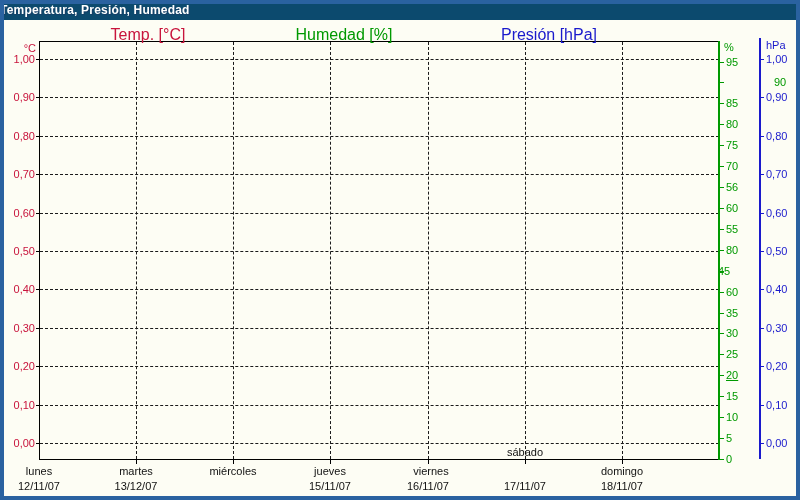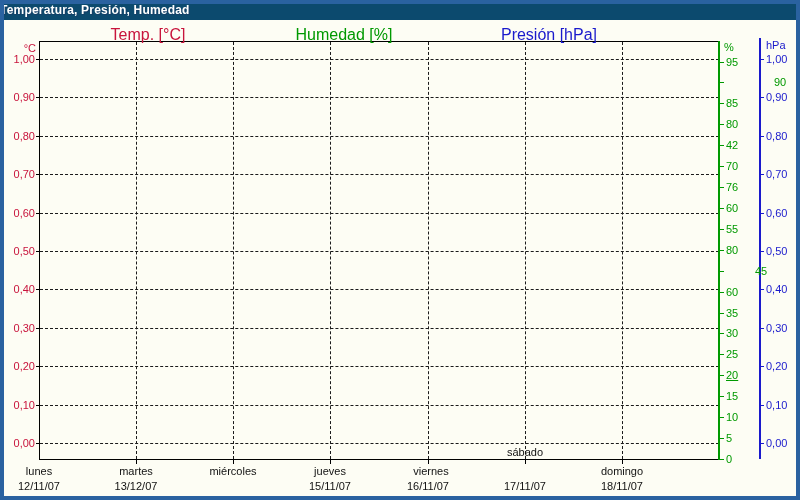--- a/index.html
+++ b/index.html
@@ -120,33 +120,33 @@
       <div class="ticklabel" style="left: 766px; top: 436px; color: rgb(26, 26, 204);">0,00</div>
       <div class="tick" style="left: 718px; top: 62px; width: 6px; height: 1px; background: rgb(0, 153, 0);"></div>
       <div class="ticklabel" style="left: 726px; top: 55px; color: rgb(0, 153, 0);">95</div>
       <div class="tick" style="left: 718px; top: 82px; width: 6px; height: 1px; background: rgb(0, 153, 0);"></div>
       <div class="ticklabel" style="left: 726px; top: 75px; color: rgb(0, 153, 0); margin-left: 48px;">90</div>
       <div class="tick" style="left: 718px; top: 103px; width: 6px; height: 1px; background: rgb(0, 153, 0);"></div>
       <div class="ticklabel" style="left: 726px; top: 96px; color: rgb(0, 153, 0);">85</div>
       <div class="tick" style="left: 718px; top: 124px; width: 6px; height: 1px; background: rgb(0, 153, 0);"></div>
       <div class="ticklabel" style="left: 726px; top: 117px; color: rgb(0, 153, 0);">80</div>
       <div class="tick" style="left: 718px; top: 145px; width: 6px; height: 1px; background: rgb(0, 153, 0);"></div>
-      <div class="ticklabel" style="left: 726px; top: 138px; color: rgb(0, 153, 0);">42</div>
+      <div class="ticklabel" style="left: 726px; top: 138px; color: rgb(0, 153, 0);">75</div>
       <div class="tick" style="left: 718px; top: 166px; width: 6px; height: 1px; background: rgb(0, 153, 0);"></div>
       <div class="ticklabel" style="left: 726px; top: 159px; color: rgb(0, 153, 0);">70</div>
       <div class="tick" style="left: 718px; top: 187px; width: 6px; height: 1px; background: rgb(0, 153, 0);"></div>
-      <div class="ticklabel" style="left: 726px; top: 180px; color: rgb(0, 153, 0);">76</div>
+      <div class="ticklabel" style="left: 726px; top: 180px; color: rgb(0, 153, 0);">56</div>
       <div class="tick" style="left: 718px; top: 208px; width: 6px; height: 1px; background: rgb(0, 153, 0);"></div>
       <div class="ticklabel" style="left: 726px; top: 201px; color: rgb(0, 153, 0);">60</div>
       <div class="tick" style="left: 718px; top: 229px; width: 6px; height: 1px; background: rgb(0, 153, 0);"></div>
       <div class="ticklabel" style="left: 726px; top: 222px; color: rgb(0, 153, 0);">55</div>
       <div class="tick" style="left: 718px; top: 250px; width: 6px; height: 1px; background: rgb(0, 153, 0);"></div>
       <div class="ticklabel" style="left: 726px; top: 243px; color: rgb(0, 153, 0);">80</div>
       <div class="tick" style="left: 718px; top: 271px; width: 6px; height: 1px; background: rgb(0, 153, 0);"></div>
-      <div class="ticklabel" style="left: 755px; top: 264px; color: rgb(0, 153, 0);">45</div>
+      <div class="ticklabel" style="left: 718px; top: 264px; color: rgb(0, 153, 0);">45</div>
       <div class="tick" style="left: 718px; top: 292px; width: 6px; height: 1px; background: rgb(0, 153, 0);"></div>
       <div class="ticklabel" style="left: 726px; top: 285px; color: rgb(0, 153, 0);">60</div>
       <div class="tick" style="left: 718px; top: 313px; width: 6px; height: 1px; background: rgb(0, 153, 0);"></div>
       <div class="ticklabel" style="left: 726px; top: 306px; color: rgb(0, 153, 0);">35</div>
       <div class="tick" style="left: 718px; top: 333px; width: 6px; height: 1px; background: rgb(0, 153, 0);"></div>
       <div class="ticklabel" style="left: 726px; top: 326px; color: rgb(0, 153, 0);">30</div>
       <div class="tick" style="left: 718px; top: 354px; width: 6px; height: 1px; background: rgb(0, 153, 0);"></div>
       <div class="ticklabel" style="left: 726px; top: 347px; color: rgb(0, 153, 0);">25</div>
       <div class="tick" style="left: 718px; top: 375px; width: 6px; height: 1px; background: rgb(0, 153, 0);"></div>
       <div class="ticklabel" style="left: 726px; top: 368px; color: rgb(0, 153, 0); text-decoration: underline;">20</div>

